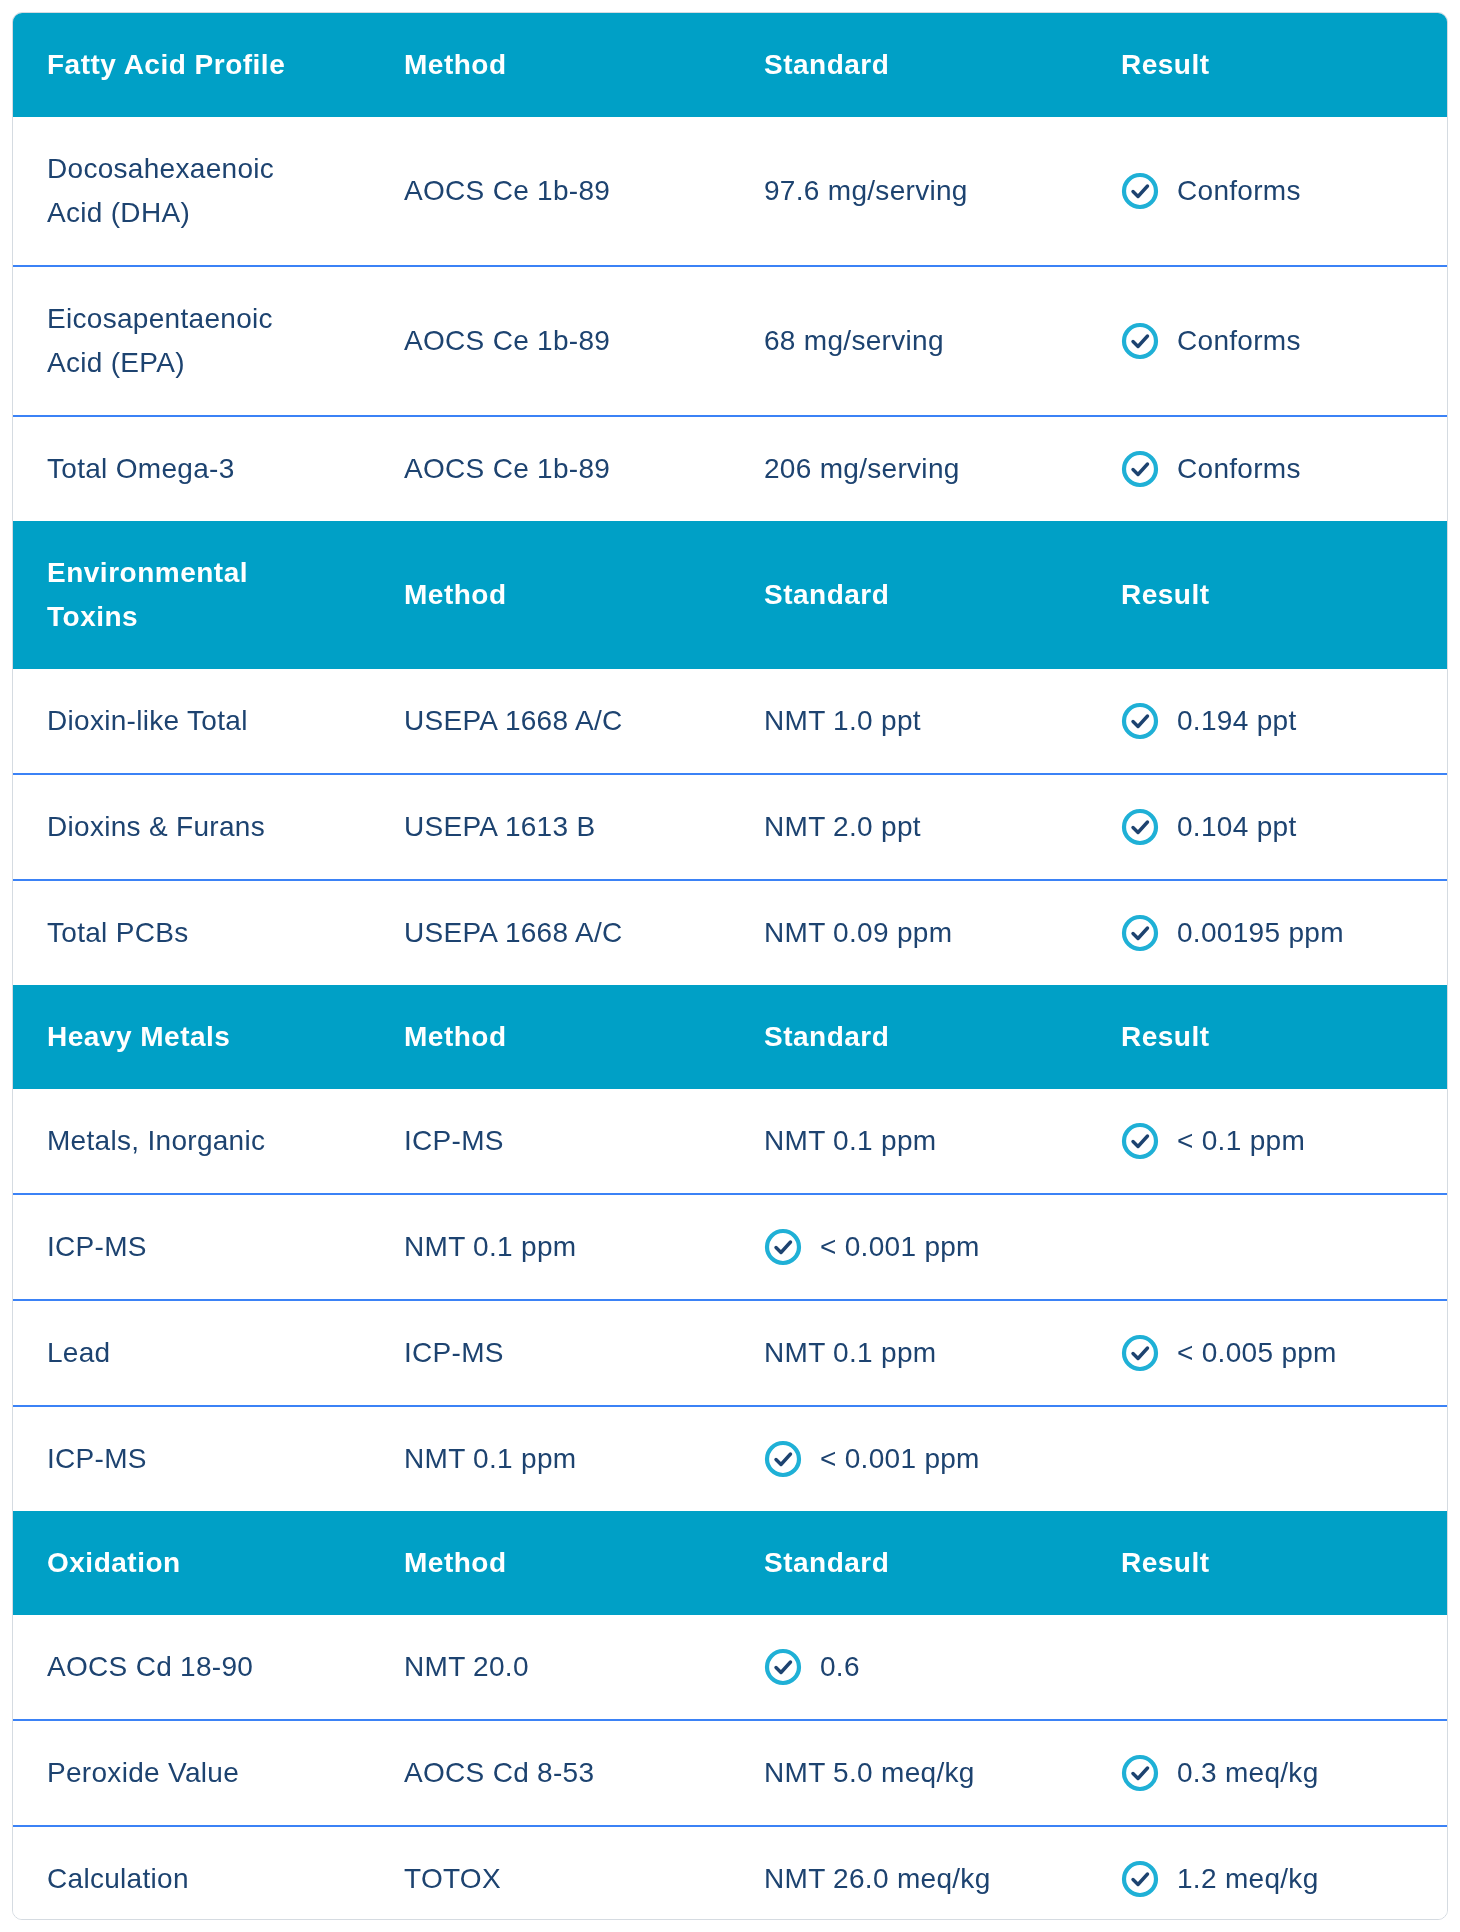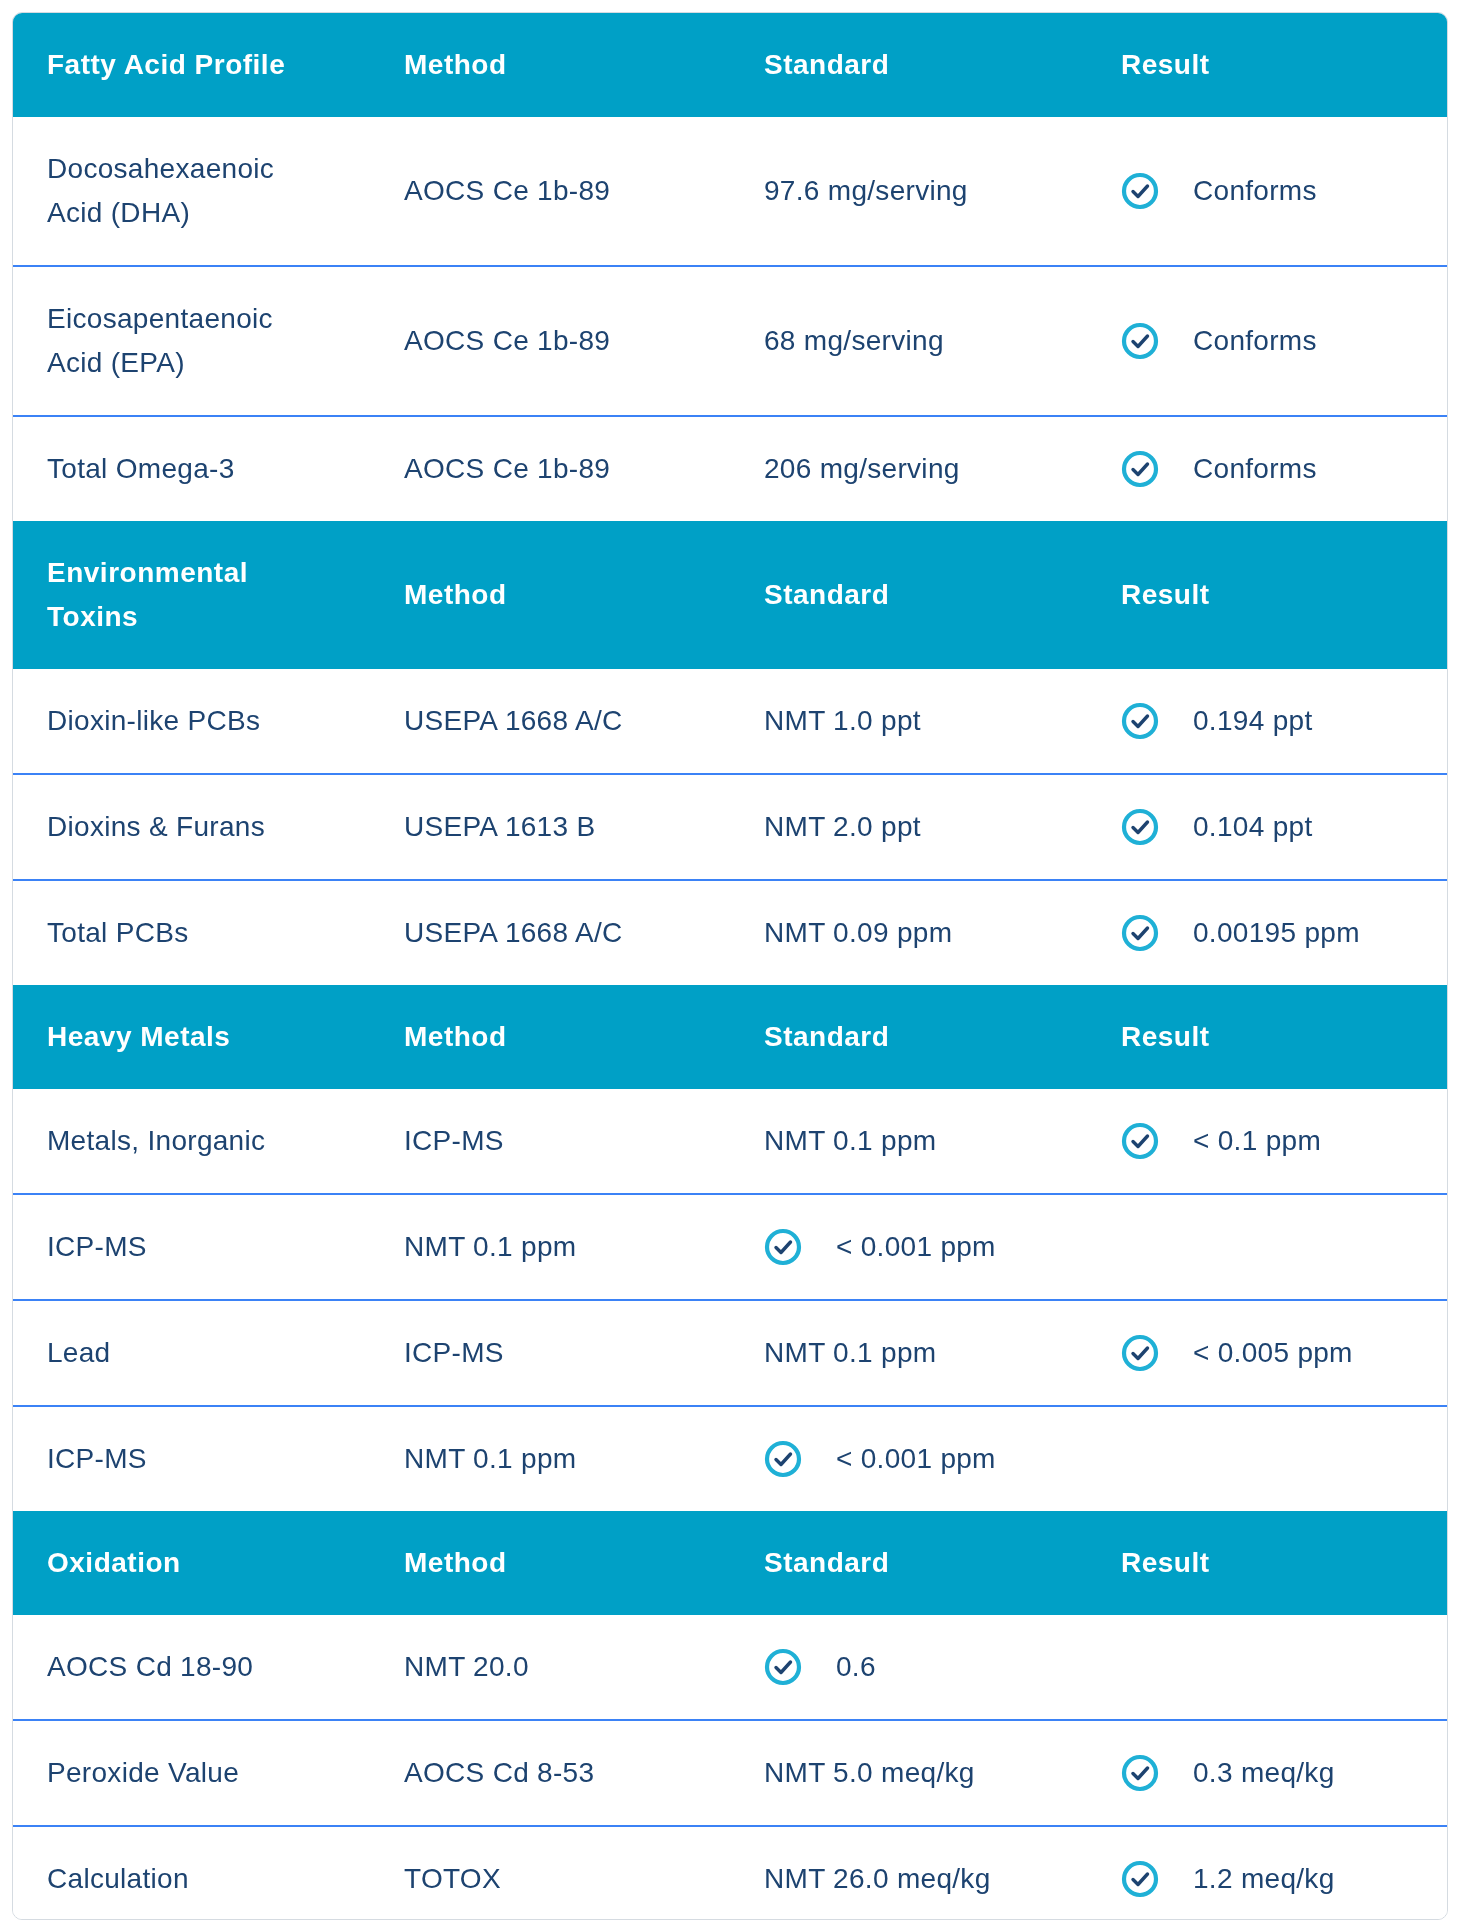--- a/index.html
+++ b/index.html
@@ -48,21 +48,21 @@
   .cell.param .inner, .row.header .cell.param .inner {
     display: inline-block;
     max-width: 252px;
   }
   .row.body + .row.body {
     border-top: 2px solid #3b82f6;
   }
   .cell.result {
     display: flex;
     align-items: center;
-    gap: 34px;
+    gap: 18px;
   }
   .check {
     width: 38px;
     height: 38px;
     flex: 0 0 38px;
     display: inline-flex;
   }
   .check svg { display: block; }
 </style>
 </head>
@@ -124,21 +124,21 @@
     </div>
 
     <div class="row header">
       <div class="cell param"><span class="inner">Environmental Toxins</span></div>
       <div class="cell">Method</div>
       <div class="cell">Standard</div>
       <div class="cell">Result</div>
     </div>
 
     <div class="row body">
-      <div class="cell param"><span class="inner">Dioxin-like PCBs</span></div>
+      <div class="cell param"><span class="inner">Dioxin-like Total</span></div>
       <div class="cell">USEPA 1668 A/C</div>
       <div class="cell">NMT 1.0 ppt</div>
       <div class="cell result">
         <span class="check">
           <svg viewBox="0 0 38 38" width="38" height="38">
               <circle cx="19" cy="19" r="16" fill="none" stroke="#1fb0d6" stroke-width="4.2"></circle>
               <path d="M12 19.5 L17 24.5 L26.5 14" fill="none" stroke="#1d4370" stroke-width="3.4" stroke-linecap="round" stroke-linejoin="round"></path>
             </svg>
         </span>
         <span>0.194 ppt</span>

